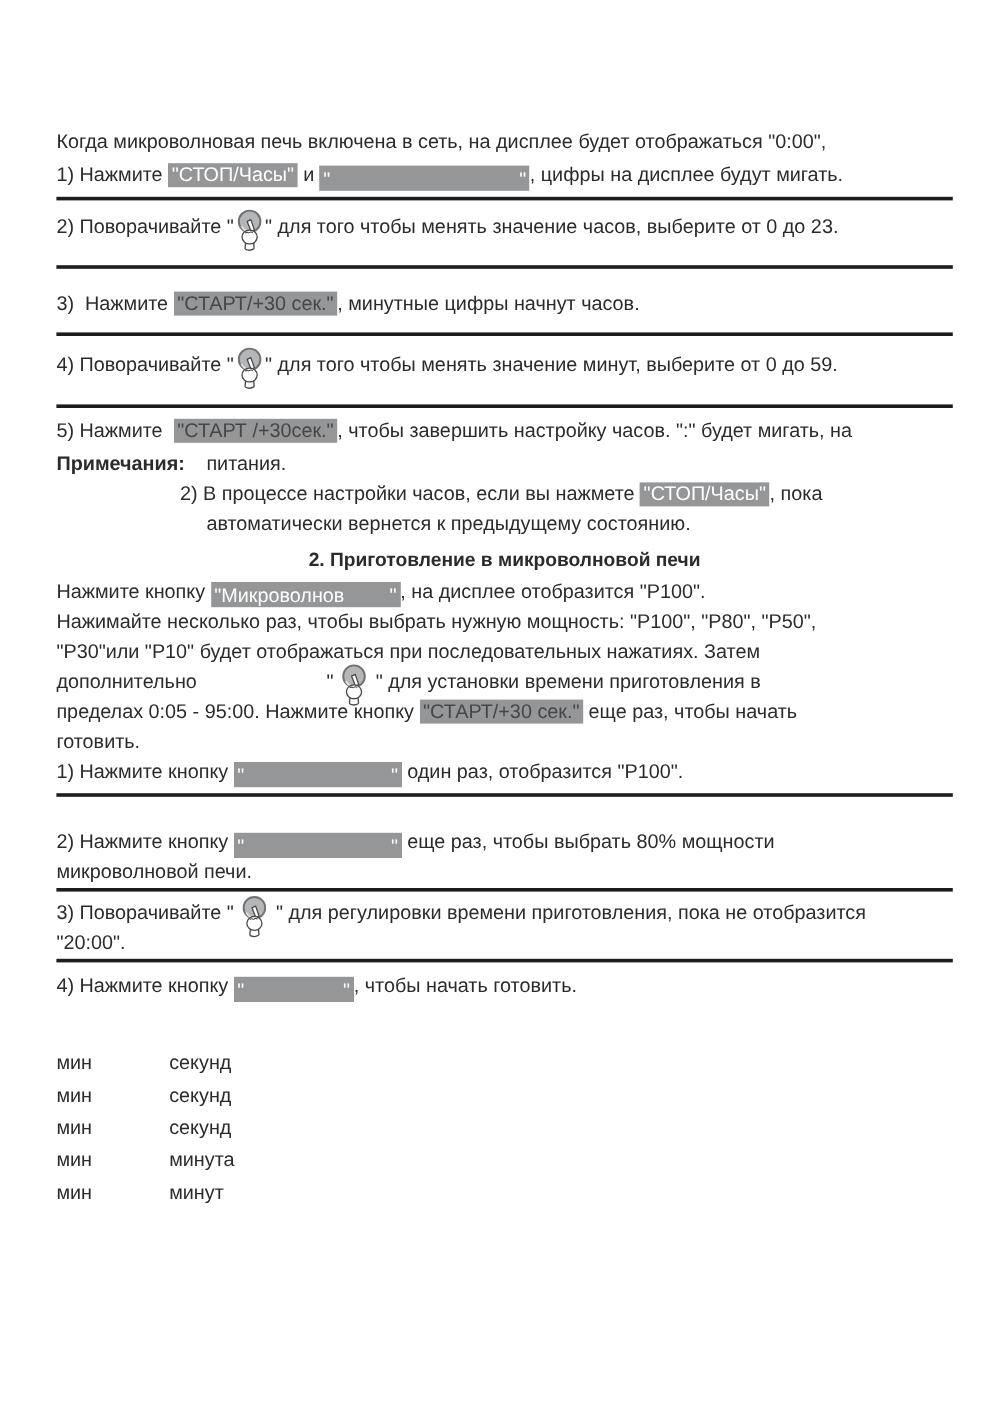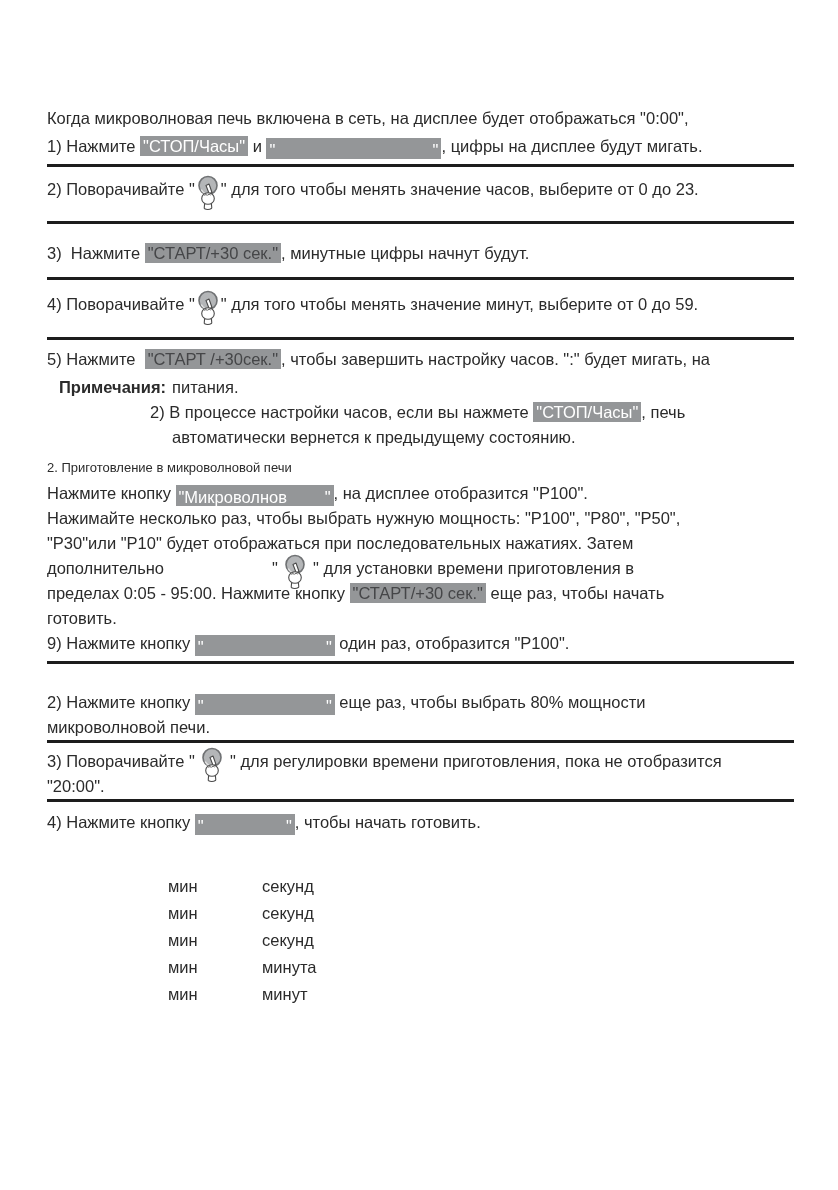--- a/index.html
+++ b/index.html
@@ -4,45 +4,45 @@
 <style>
   * { margin:0; padding:0; box-sizing:border-box; }
   html,body { background:#ffffff; }
   body {
     width:838px; height:1190px; overflow:hidden;
     font-family:"Liberation Sans", sans-serif;
     color:#2b2b2b;
   }
   .page { width:838px; height:1190px; padding:106px 44px 15px 47px; position:relative; background:#fff; }
   .line { white-space:pre; font-size:16.5px; line-height:25px; }
-  .heading { white-space:pre; font-size:13px; line-height:26px; font-weight:400; }
+  .heading { white-space:pre; font-size:16px; line-height:26px; font-weight:700;text-align:center; }
   .rule { height:3px; background:#1d1d1d; }
   .chip { background:#949698; padding:1px 3px; }
   .chip.light { color:#ffffff; }
   .chip.dark  { color:#454648; }
   .blank {
     display:inline-flex; justify-content:space-between;
     background:#949698; color:#ffffff;
     height:21px; vertical-align:-4px; padding:0 3px;
   }
   .w175 { width:175px; } .w140 { width:140px; } .w100 { width:100px; }
   .chip-micro {
     display:inline-flex; justify-content:space-between;
     background:#949698; color:#ffffff;
     height:21px; vertical-align:-4px; padding:0 3px; width:158px;
   }
   .knob { display:inline-block; width:26px; height:20px; position:relative; vertical-align:middle; }
   .knob svg { position:absolute; left:0; top:-6px; width:26px; height:40px; overflow:visible; }
   .notes { position:relative; padding-left:103px; margin-top:3px; }
-  .notes-label { position:absolute; left:12px; top:0; font-weight:700; font-size:16.5px; line-height:25px; }
+  .notes-label { position:absolute; left:0; top:0; font-weight:700; font-size:16.5px; line-height:25px; }
   .note-wrap { padding-left:22px; }
   .mt3{margin-top:3px} .mt5{margin-top:5px} .mt6{margin-top:6px} .mt7{margin-top:7px}
   .mt8{margin-top:8px} .mt9{margin-top:26px} .mt10{margin-top:10px} .mt11{margin-top:11px}
   .mt12{margin-top:12px} .mt17{margin-top:17px} .mt19{margin-top:19px} .mt20{margin-top:20px}
-  .words { margin-top:38px; margin-left:121px; font-size:16.5px; }
+  .words { margin-top:38px; font-size:16.5px; }
   .word-row { display:flex; line-height:27px; }
   .word-c1 { width:94px; }
 </style>
 </head>
 <body>
 
 <div class="page">
 
   <div class="line">Когда микроволновая печь включена в сеть, на дисплее будет отображаться "0:00",</div>
 
@@ -54,21 +54,21 @@
           <circle cx="13" cy="10.5" r="9" fill="#b4b6b8" stroke="#6f7173" stroke-width="1.6"></circle>
           <path d="M6.2,14.5 A9,9 0 0 0 10.5,18.7" fill="none" stroke="#e2e2e2" stroke-width="1.5"></path>
           <path d="M14,9 L17,17.5 L14.2,18.7 L11,10.5 Z" fill="#fff" stroke="#4a4a4a" stroke-width="1.1" stroke-linejoin="round"></path>
           <ellipse cx="13" cy="23.5" rx="6.3" ry="5.8" fill="#fff" stroke="#4a4a4a" stroke-width="1.1"></ellipse>
           <path d="M9.3,20.3 q1.6,-1.4 3.1,0 M12.6,20 q1.6,-1.4 3.1,0" fill="none" stroke="#4a4a4a" stroke-width="0.9"></path>
           <path d="M9.6,28.6 L9.2,33.5 M16.4,28.4 L16.8,33.2 M9.2,33.5 q3.8,2.2 7.6,-0.3" fill="none" stroke="#4a4a4a" stroke-width="1.1"></path>
         </svg></span><span>" для того чтобы менять значение часов, выберите от 0 до 23.</span></div>
 
   <div class="rule mt19"></div>
 
-  <div class="line mt17"><span>3)  Нажмите </span><span class="chip dark">"СТАРТ/+30 сек."</span><span>, минутные цифры начнут будут.</span></div>
+  <div class="line mt17"><span>3)  Нажмите </span><span class="chip dark">"СТАРТ/+30 сек."</span><span>, минутные цифры начнут часов.</span></div>
 
   <div class="rule mt11"></div>
 
   <div class="line mt12"><span>4) Поворачивайте "</span><span class="knob"><svg viewBox="0 0 26 40">
           <circle cx="13" cy="10.5" r="9" fill="#b4b6b8" stroke="#6f7173" stroke-width="1.6"></circle>
           <path d="M6.2,14.5 A9,9 0 0 0 10.5,18.7" fill="none" stroke="#e2e2e2" stroke-width="1.5"></path>
           <path d="M14,9 L17,17.5 L14.2,18.7 L11,10.5 Z" fill="#fff" stroke="#4a4a4a" stroke-width="1.1" stroke-linejoin="round"></path>
           <ellipse cx="13" cy="23.5" rx="6.3" ry="5.8" fill="#fff" stroke="#4a4a4a" stroke-width="1.1"></ellipse>
           <path d="M9.3,20.3 q1.6,-1.4 3.1,0 M12.6,20 q1.6,-1.4 3.1,0" fill="none" stroke="#4a4a4a" stroke-width="0.9"></path>
           <path d="M9.6,28.6 L9.2,33.5 M16.4,28.4 L16.8,33.2 M9.2,33.5 q3.8,2.2 7.6,-0.3" fill="none" stroke="#4a4a4a" stroke-width="1.1"></path>
@@ -77,42 +77,42 @@
   <div class="rule mt20"></div>
 
   <div class="line mt7"><span>5) Нажмите  </span><span class="chip dark">"СТАРТ /+30сек."</span><span>, чтобы завершить настройку часов. ":" будет мигать, на</span></div>
 
   <div class="notes">
     <span class="notes-label">Примечания:</span>
     <div>
       <div class="line note-wrap">питания.</div>
     </div>
     <div>
-      <div class="line"><span>2) В процессе настройки часов, если вы нажмете </span><span class="chip light">"СТОП/Часы"</span><span>, печь</span></div>
+      <div class="line"><span>2) В процессе настройки часов, если вы нажмете </span><span class="chip light">"СТОП/Часы"</span><span>, пока</span></div>
       <div class="line note-wrap">автоматически вернется к предыдущему состоянию.</div>
     </div>
   </div>
 
   <div class="heading mt5">2. Приготовление в микроволновой печи</div>
 
   <div class="line"><span>Нажмите кнопку </span><span class="chip-micro"><span>"Микроволнов</span><span>"</span></span><span>, на дисплее отобразится "P100".</span></div>
   <div class="line">Нажимайте несколько раз, чтобы выбрать нужную мощность: "P100", "P80", "P50",</div>
   <div class="line">"P30"или "P10" будет отображаться при последовательных нажатиях. Затем</div>
   <div class="line"><span>дополнительно</span><span style="display:inline-block;width:108px"></span><span>" </span><span class="knob"><svg viewBox="0 0 26 40">
           <circle cx="13" cy="10.5" r="9" fill="#b4b6b8" stroke="#6f7173" stroke-width="1.6"></circle>
           <path d="M6.2,14.5 A9,9 0 0 0 10.5,18.7" fill="none" stroke="#e2e2e2" stroke-width="1.5"></path>
           <path d="M14,9 L17,17.5 L14.2,18.7 L11,10.5 Z" fill="#fff" stroke="#4a4a4a" stroke-width="1.1" stroke-linejoin="round"></path>
           <ellipse cx="13" cy="23.5" rx="6.3" ry="5.8" fill="#fff" stroke="#4a4a4a" stroke-width="1.1"></ellipse>
           <path d="M9.3,20.3 q1.6,-1.4 3.1,0 M12.6,20 q1.6,-1.4 3.1,0" fill="none" stroke="#4a4a4a" stroke-width="0.9"></path>
           <path d="M9.6,28.6 L9.2,33.5 M16.4,28.4 L16.8,33.2 M9.2,33.5 q3.8,2.2 7.6,-0.3" fill="none" stroke="#4a4a4a" stroke-width="1.1"></path>
         </svg></span><span> " </span><span>для установки времени приготовления в</span></div>
   <div class="line"><span>пределах 0:05 - 95:00. Нажмите кнопку </span><span class="chip dark">"СТАРТ/+30 сек."</span><span> еще раз, чтобы начать</span></div>
   <div class="line">готовить.</div>
 
-  <div class="line"><span>9) Нажмите кнопку </span><span class="blank w140"><span>"</span><span>"</span></span><span> один раз, отобразится "P100".</span></div>
+  <div class="line"><span>1) Нажмите кнопку </span><span class="blank w140"><span>"</span><span>"</span></span><span> один раз, отобразится "P100".</span></div>
 
   <div class="rule mt5"></div>
 
   <div class="line mt9"><span>2) Нажмите кнопку </span><span class="blank w140"><span>"</span><span>"</span></span><span> еще раз, чтобы выбрать 80% мощности</span></div>
   <div class="line">микроволновой печи.</div>
 
   <div class="rule"></div>
 
   <div class="line mt6"><span>3) Поворачивайте " </span><span class="knob"><svg viewBox="0 0 26 40">
           <circle cx="13" cy="10.5" r="9" fill="#b4b6b8" stroke="#6f7173" stroke-width="1.6"></circle>

